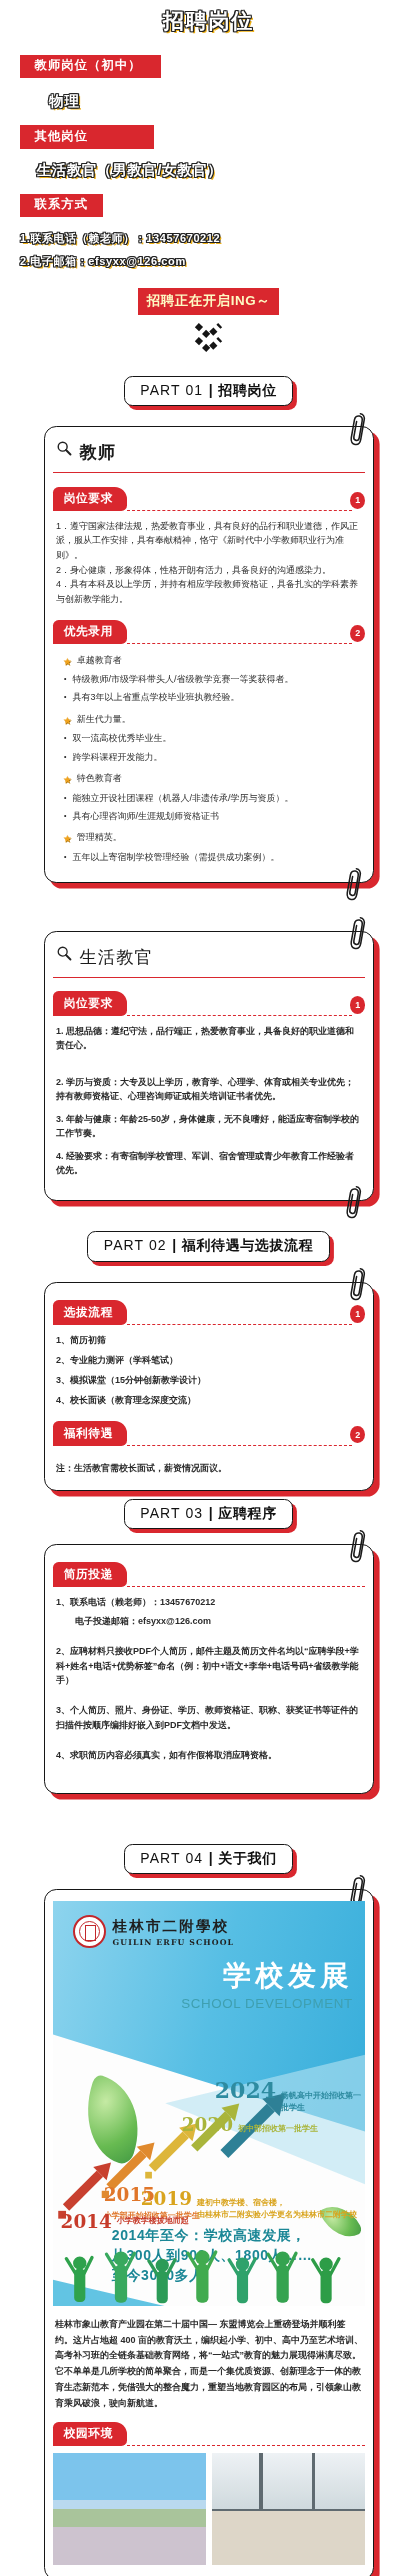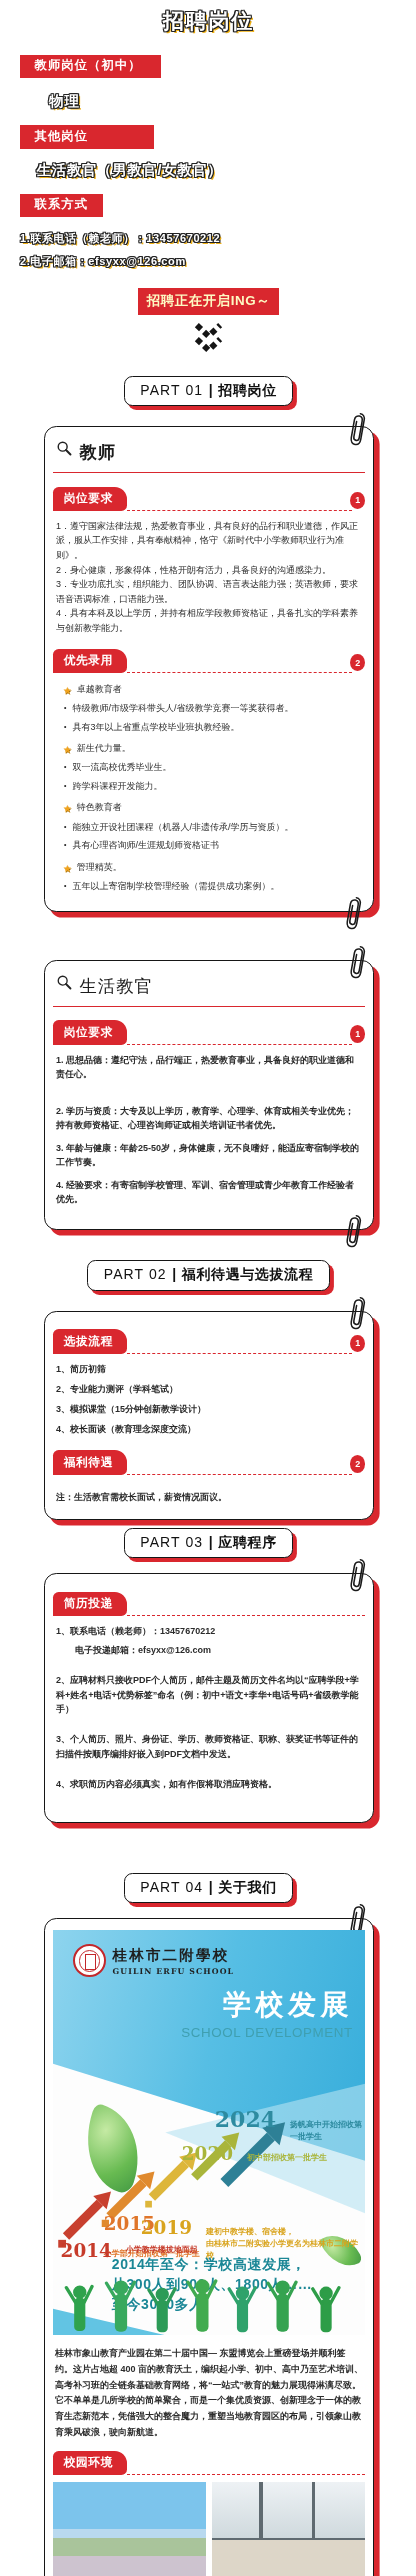--- a/index.html
+++ b/index.html
@@ -99,21 +99,21 @@
   .logo-seal i { position:absolute; left:10px; top:7.8px; width:11px; height:15.6px; border:1.7px solid #c3272b; }
   .school-cn { font-family:"DejaVu Serif","Liberation Serif",serif; font-size:14.5px; font-weight:bold; color:#1f1f1f; letter-spacing:2.2px; }
   .school-en { font-family:"DejaVu Serif","Liberation Serif",serif; font-size:7.8px; font-weight:bold; color:#1f1f1f; letter-spacing:1.1px; margin-top:1.7px; }
   .banner-title { position:absolute; top:56px; right:12.3px; color:#fff; font-size:28px; font-weight:bold; letter-spacing:4.5px; }
   .banner-sub { position:absolute; top:95px; right:12.3px; color:#3f9fb0; font-size:13.4px; letter-spacing:0.6px; }
   .leaf { position:absolute; top:180px; left:29px; width:61px; height:78px; transform:rotate(18deg);
     background:radial-gradient(ellipse at 30% 30%, #bfe89a, #57b33e 60%, #2f8f2f);
     border-radius:12% 88% 18% 82% / 12% 82% 18% 88%; opacity:.9; }
   .leaf.small { top:301px; left:auto; right:9px; width:30px; height:39px; transform:rotate(-28deg); }
   .arrows { position:absolute; top:137px; left:4.5px; }
-  .tl { position:absolute; display:flex; gap:14px; align-items:baseline; }
+  .tl { position:absolute; display:flex; gap:5px; align-items:baseline; }
   .tl-year { font-family:"DejaVu Serif","Liberation Serif",serif; font-weight:bold; font-size:18.4px; }
   .tl-text { font-weight:bold; font-size:8px; white-space:pre-line; line-height:1.5; }
   .tl:nth-of-type(1) { top:176px; left:162px; } .tl:nth-of-type(1) .tl-year { font-size:22px; }
   .tl:nth-of-type(2) { top:213px; left:129px; }
   .tl:nth-of-type(3) { top:240px; left:88px;margin-top:47px; }
   .tl:nth-of-type(4) { top:283px; left:51px; }
   .tl:nth-of-type(5) { top:310px; left:7.8px; }
   .growth { position:absolute; top:325px; left:59px; color:#1b8796; font-weight:bold; font-size:14px; line-height:1.42; letter-spacing:0.6px; }
   .crowd { position:absolute; left:0; right:0; bottom:0; }
   
@@ -171,21 +171,20 @@
 
   <div class="sec-row">
     <span class="sec-badge">岗位要求</span>
     <span class="sec-line"></span>
     <span class="sec-num">1</span>
   </div>
   <div class="list">
 
   <div class="item">1．遵守国家法律法规，热爱教育事业，具有良好的品行和职业道德，作风正派，服从工作安排，具有奉献精神，恪守《新时代中小学教师职业行为准则》。</div>
       <div class="item">2．身心健康，形象得体，性格开朗有活力，具备良好的沟通感染力。</div>
-      <div class="item">3．专业功底扎实，组织能力、团队协调、语言表达能力强；英语教师，要求语音语调标准，口语能力强。</div>
       <div class="item">4．具有本科及以上学历，并持有相应学段教师资格证，具备扎实的学科素养与创新教学能力。</div>
     </div>
 
   <div class="sec-row">
     <span class="sec-badge">优先录用</span>
     <span class="sec-line"></span>
     <span class="sec-num">2</span>
   </div>
   <div class="list">
 

